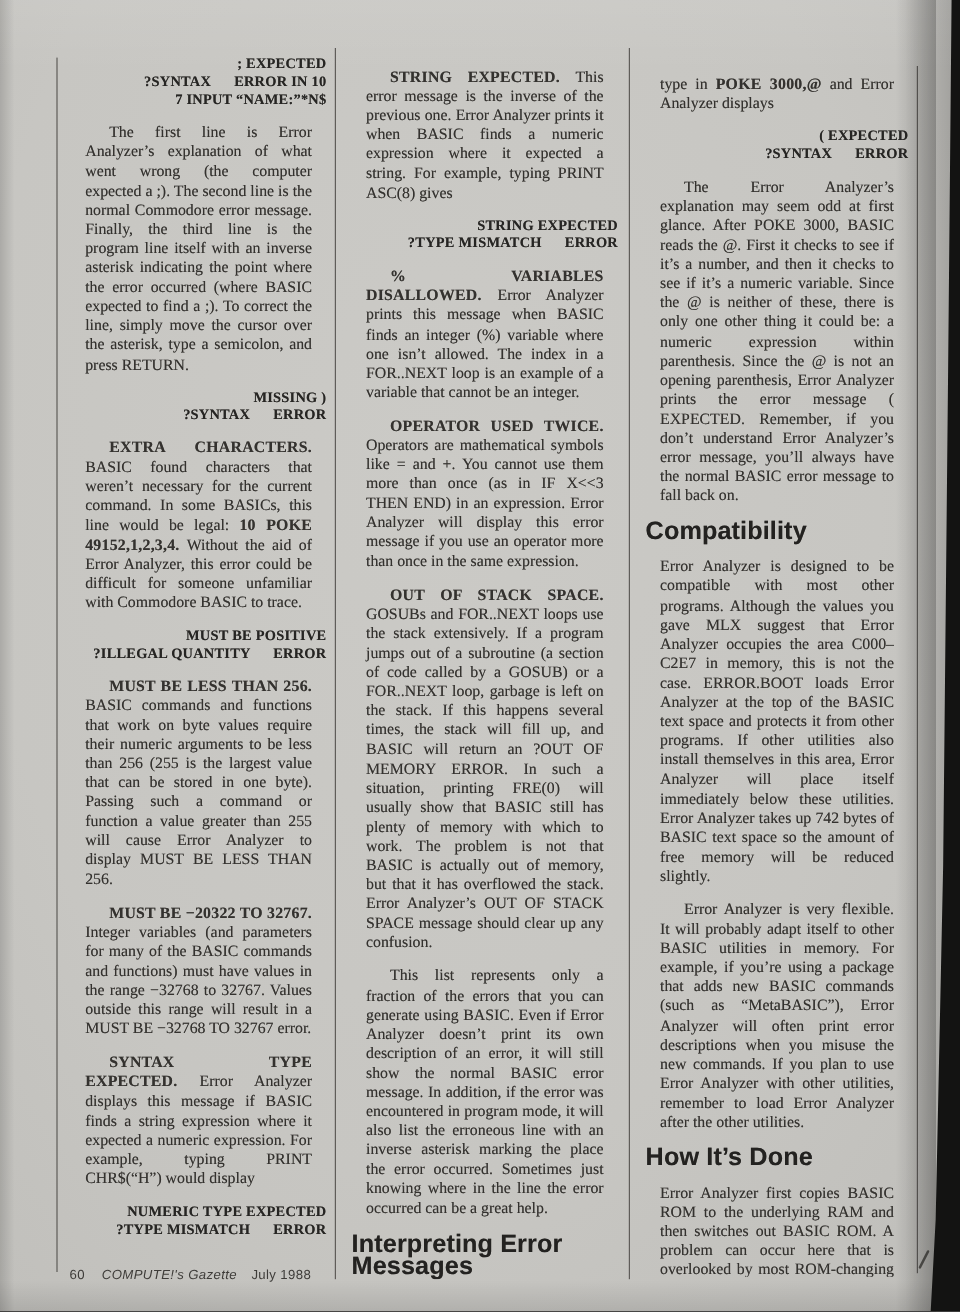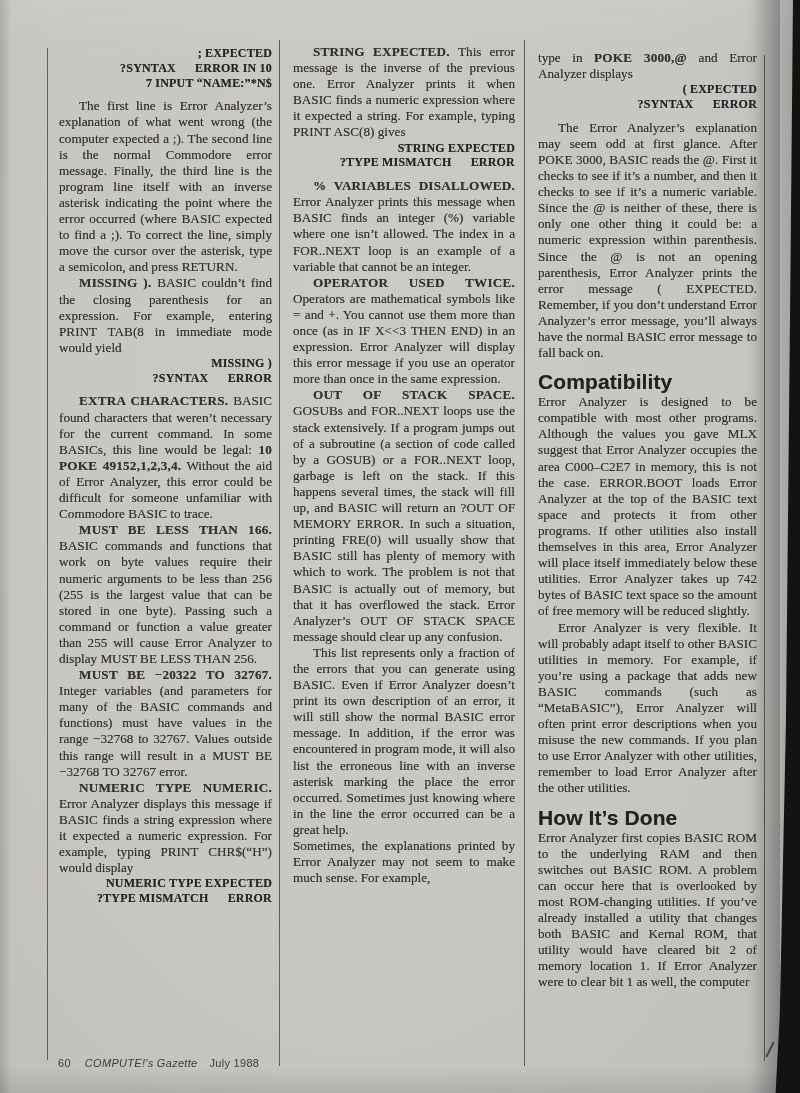--- a/index.html
+++ b/index.html
@@ -38,21 +38,21 @@
   .rule-right {left:764px;top:55px; height:1006px;}
   .col{
     position:absolute;overflow:hidden;
     color:#34322f;
     text-shadow:0 0 0.5px rgba(45,43,40,0.55);
   }
   .col-1{left:59px; top:46px; width:213px; height:1016px;}
   .col-2{left:293px;top:44px; width:222px; height:1022px;}
   .col-3{left:538px;top:50px; width:219px; height:1014px;}
   .para{
-    margin:0;
+    margin:12px;
     font-size:13.2px;line-height:16.1px;
     text-align:justify;
   }
   .para.indent{text-indent:20px;}
   .lead{font-weight:bold;letter-spacing:.2px;}
   .code{
     margin:0 0 8px 0;
     font-weight:bold;
     font-size:12px;line-height:14.8px;
     letter-spacing:.2px;
@@ -86,35 +86,36 @@
 
 <div class="page">
   <div class="vrule rule-left"></div>
   <div class="vrule rule-mid1"></div>
   <div class="vrule rule-mid2"></div>
   <div class="vrule rule-right"></div>
 
   <div class="col col-1">
       <div class="code"><div>; EXPECTED</div><div>?SYNTAX      ERROR IN 10</div><div>7 INPUT “NAME:”*N$</div></div>
       <p class="para indent"><span>The first line is Error Analyzer’s explanation of what went wrong (the computer expected a ;). The second line is the normal Commodore error message. Finally, the third line is the program line itself with an inverse asterisk indicating the point where the error occurred (where BASIC expected to find a ;). To correct the line, simply move the cursor over the asterisk, type a semicolon, and press RETURN.</span></p>
-      <p class="para indent"><span class="lead">MISSING ). </span><span>BASIC couldn’t find the closing parenthesis for an expression. For example, entering PRINT TAB(8 in immediate mode would yield</span></p>
       <div class="code"><div>MISSING )</div><div>?SYNTAX      ERROR</div></div>
       <p class="para indent"><span class="lead">EXTRA CHARACTERS. </span><span>BASIC found characters that weren’t necessary for the current command. In some BASICs, this line would be legal: </span><span class="lead">10 POKE 49152,1,2,3,4.</span><span> Without the aid of Error Analyzer, this error could be difficult for someone unfamiliar with Commodore BASIC to trace.</span></p>
-      <p class="para indent"><span class="lead">MUST BE LESS THAN 166. </span><span>BASIC commands and functions that work on byte values require their numeric arguments to be less than 256 (255 is the largest value that can be stored in one byte). Passing such a command or function a value greater than 255 will cause Error Analyzer to display MUST BE LESS THAN 256.</span></p>
+      <div class="code"><div>MUST BE POSITIVE</div><div>?ILLEGAL QUANTITY      ERROR</div></div>
+      <p class="para indent"><span class="lead">MUST BE LESS THAN 256. </span><span>BASIC commands and functions that work on byte values require their numeric arguments to be less than 256 (255 is the largest value that can be stored in one byte). Passing such a command or function a value greater than 255 will cause Error Analyzer to display MUST BE LESS THAN 256.</span></p>
       <p class="para indent"><span class="lead">MUST BE −20322 TO 32767. </span><span>Integer variables (and parameters for many of the BASIC commands and functions) must have values in the range −32768 to 32767. Values outside this range will result in a MUST BE −32768 TO 32767 error.</span></p>
-      <p class="para indent"><span class="lead">NUMERIC TYPE NUMERIC. </span><span>Error Analyzer displays this message if BASIC finds a string expression where it expected a numeric expression. For example, typing PRINT CHR$(“H”) would display</span></p>
+      <p class="para indent"><span class="lead">SYNTAX TYPE EXPECTED. </span><span>Error Analyzer displays this message if BASIC finds a string expression where it expected a numeric expression. For example, typing PRINT CHR$(“H”) would display</span></p>
       <div class="code"><div>NUMERIC TYPE EXPECTED</div><div>?TYPE MISMATCH      ERROR</div></div>
     </div>
   <div class="col col-2">
       <p class="para indent"><span class="lead">STRING EXPECTED. </span><span>This error message is the inverse of the previous one. Error Analyzer prints it when BASIC finds a numeric expression where it expected a string. For example, typing PRINT ASC(8) gives</span></p>
       <div class="code"><div>STRING EXPECTED</div><div>?TYPE MISMATCH      ERROR</div></div>
       <p class="para indent"><span class="lead">% VARIABLES DISALLOWED. </span><span>Error Analyzer prints this message when BASIC finds an integer (%) variable where one isn’t allowed. The index in a FOR..NEXT loop is an example of a variable that cannot be an integer.</span></p>
       <p class="para indent"><span class="lead">OPERATOR USED TWICE. </span><span>Operators are mathematical symbols like = and +. You cannot use them more than once (as in IF X&lt;&lt;3 THEN END) in an expression. Error Analyzer will display this error message if you use an operator more than once in the same expression.</span></p>
       <p class="para indent"><span class="lead">OUT OF STACK SPACE. </span><span>GOSUBs and FOR..NEXT loops use the stack extensively. If a program jumps out of a subroutine (a section of code called by a GOSUB) or a FOR..NEXT loop, garbage is left on the stack. If this happens several times, the stack will fill up, and BASIC will return an ?OUT OF MEMORY ERROR. In such a situation, printing FRE(0) will usually show that BASIC still has plenty of memory with which to work. The problem is not that BASIC is actually out of memory, but that it has overflowed the stack. Error Analyzer’s OUT OF STACK SPACE message should clear up any confusion.</span></p>
       <p class="para indent"><span>This list represents only a fraction of the errors that you can generate using BASIC. Even if Error Analyzer doesn’t print its own description of an error, it will still show the normal BASIC error message. In addition, if the error was encountered in program mode, it will also list the erroneous line with an inverse asterisk marking the place the error occurred. Sometimes just knowing where in the line the error occurred can be a great help.</span></p>
+      <h3 class="subhead">Interpreting Error Messages</h3>
       <p class="para"><span>Sometimes, the explanations printed by Error Analyzer may not seem to make much sense. For example,</span></p>
     </div>
   <div class="col col-3">
       <p class="para"><span>type in </span><span class="lead">POKE 3000,@</span><span> and Error Analyzer displays</span></p>
       <div class="code"><div>( EXPECTED</div><div>?SYNTAX      ERROR</div></div>
       <p class="para indent"><span>The Error Analyzer’s explanation may seem odd at first glance. After POKE 3000, BASIC reads the @. First it checks to see if it’s a number, and then it checks to see if it’s a numeric variable. Since the @ is neither of these, there is only one other thing it could be: a numeric expression within parenthesis. Since the @ is not an opening parenthesis, Error Analyzer prints the error message ( EXPECTED. Remember, if you don’t understand Error Analyzer’s error message, you’ll always have the normal BASIC error message to fall back on.</span></p>
       <h3 class="subhead">Compatibility</h3>
       <p class="para"><span>Error Analyzer is designed to be compatible with most other programs. Although the values you gave MLX suggest that Error Analyzer occupies the area C000–C2E7 in memory, this is not the case. ERROR.BOOT loads Error Analyzer at the top of the BASIC text space and protects it from other programs. If other utilities also install themselves in this area, Error Analyzer will place itself immediately below these utilities. Error Analyzer takes up 742 bytes of BASIC text space so the amount of free memory will be reduced slightly.</span></p>
       <p class="para indent"><span>Error Analyzer is very flexible. It will probably adapt itself to other BASIC utilities in memory. For example, if you’re using a package that adds new BASIC commands (such as “MetaBASIC”), Error Analyzer will often print error descriptions when you misuse the new commands. If you plan to use Error Analyzer with other utilities, remember to load Error Analyzer after the other utilities.</span></p>
       <h3 class="subhead">How It’s Done</h3>

